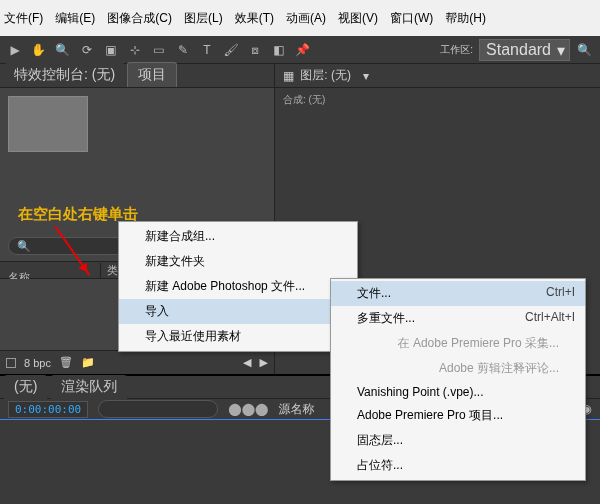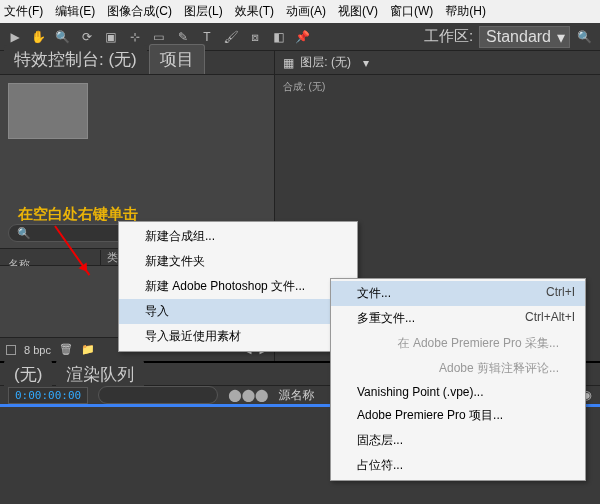--- a/index.html
+++ b/index.html
@@ -1,44 +1,44 @@
 <!DOCTYPE html>
 <html><head>
 <meta charset="utf-8">
 <style>
 * { margin: 0; padding: 0; box-sizing: border-box; font-family: "Microsoft YaHei", sans-serif; }
 body { background: #3a3a3a; width: 600px; height: 504px; overflow: hidden; position: relative; font-size: 12px; color: #ccc; }
-.menubar { background: #f0f0f0; height: 23px; display: flex; align-items: center; padding: 0 4px; color: #000; }
+.menubar { background: #f0f0f0; height: 36px; display: flex; align-items: center; padding: 0 4px; color: #000; }
 .menubar span { margin-right: 12px; cursor: default; }
 .toolbar { background: #3a3a3a; height: 28px; border-bottom: 1px solid #222; display: flex; align-items: center; padding: 0 6px; gap: 6px; }
 .tool-icon { width: 18px; height: 18px; display: flex; align-items: center; justify-content: center; color: #bbb; }
-.workspace-label { margin-left: auto; color: #ccc; font-size: 15px; }
+.workspace-label { margin-left: auto; color: #ccc; font-size: 10px; }
 .workspace-dd { background: #555; color: #ddd; padding: 1px 18px 1px 6px; border: 1px solid #666; font-size: 16px; position: relative; }
 .workspace-dd::after { content: "▾"; position: absolute; right: 4px; }
 .tabrow { background: #3a3a3a; height: 24px; display: flex; align-items: flex-end; padding: 0 4px; border-bottom: 1px solid #222; }
-.tab { padding: 3px 10px; font-size: 17px; color: #ccc; background: #3a3a3a; margin-right: 2px; border-top-left-radius: 3px; border-top-right-radius: 3px; }
+.tab { padding: 3px 10px; font-size: 14px; color: #ccc; background: #3a3a3a; margin-right: 2px; border-top-left-radius: 3px; border-top-right-radius: 3px; }
 .tab.active { background: #4a4a4a; border: 1px solid #666; border-bottom: none; }
 .panels-top { display: flex; height: 310px; }
 .left-panel { width: 275px; background: #444; border-right: 1px solid #222; display: flex; flex-direction: column; position: relative; }
 .right-panel { flex: 1; background: #3a3a3a; }
 .right-head { height: 24px; display: flex; align-items: center; padding: 0 8px; gap: 6px; border-bottom: 1px solid #222; }
 .right-comp { height: 24px; display: flex; align-items: center; padding: 0 8px; color: #aaa; font-size: 10px; }
 .thumb { width: 80px; height: 56px; background: #777; border: 1px solid #888; margin: 8px; }
 .search-row { margin: 6px 8px; }
 .search { width: 100%; height: 18px; background: #333; border: 1px solid #555; border-radius: 9px; color: #ccc; padding: 0 8px; font-size: 11px; }
 .col-head { display: flex; background: #3a3a3a; height: 18px; border-top: 1px solid #222; border-bottom: 1px solid #222; font-size: 11px; color: #bbb; align-items: center; }
 .col-head div:nth-child(1){ width: 100px; padding-left: 8px; margin-top: 15px; }
 .col-head div:nth-child(2){ width: 70px; border-left: 1px solid #222; padding-left: 6px; }
 .col-head div:nth-child(3){ flex:1; border-left: 1px solid #222; padding-left: 6px; }
 .col-end { width: 20px; border-left: 1px solid #222; text-align: center; }
 .list-area { flex: 1; background: #444; }
 .bottom-bar { height: 24px; background: #3a3a3a; border-top: 1px solid #222; display: flex; align-items: center; padding: 0 6px; gap: 8px; font-size: 11px; }
 .render-panel { background: #3a3a3a; border-top: 2px solid #000; }
 .render-tabs { height: 22px; display: flex; align-items: center; padding: 0 4px; gap: 2px; }
-.render-ctrl { height: 22px; display: flex; align-items: center; padding: 0 8px; gap: 10px; border-top: 1px solid #222; border-bottom: 3px solid #3b82f6; }
+.render-ctrl { height: 22px; display: flex; align-items: center; padding: 0 8px; gap: 10px; border-top: 1px solid #222; border-bottom: 1px solid #3b82f6; }
 .time-display { background: #333; color: #3af; padding: 1px 6px; font-family: monospace; font-size: 11px; border: 1px solid #555; }
 .annotation { position: absolute; color: #eab308; font-size: 15px; font-weight: bold; pointer-events: none; }
 .arrow { position: absolute; height: 2px; background: #e00; pointer-events: none; }
 .arrow::after { content:""; position:absolute; right:-1px; top:-4px; border:5px solid transparent; border-left:8px solid #e00; }
 .ctx-menu { position: absolute; background: #f5f5f5; border: 1px solid #999; box-shadow: 2px 2px 4px rgba(0,0,0,.3); color: #000; font-size: 12px; padding: 2px 0; }
 .ctx-item { padding: 4px 26px 4px 26px; white-space: nowrap; position: relative; }
 .ctx-item.highlight { background: #cde; }
 .ctx-item.disabled { color: #999; text-align: right; }
 .ctx-item .arrow-r { position: absolute; right: 8px; }
 .ctx-item .shortcut { position: absolute; right: 10px; color: #444; }

